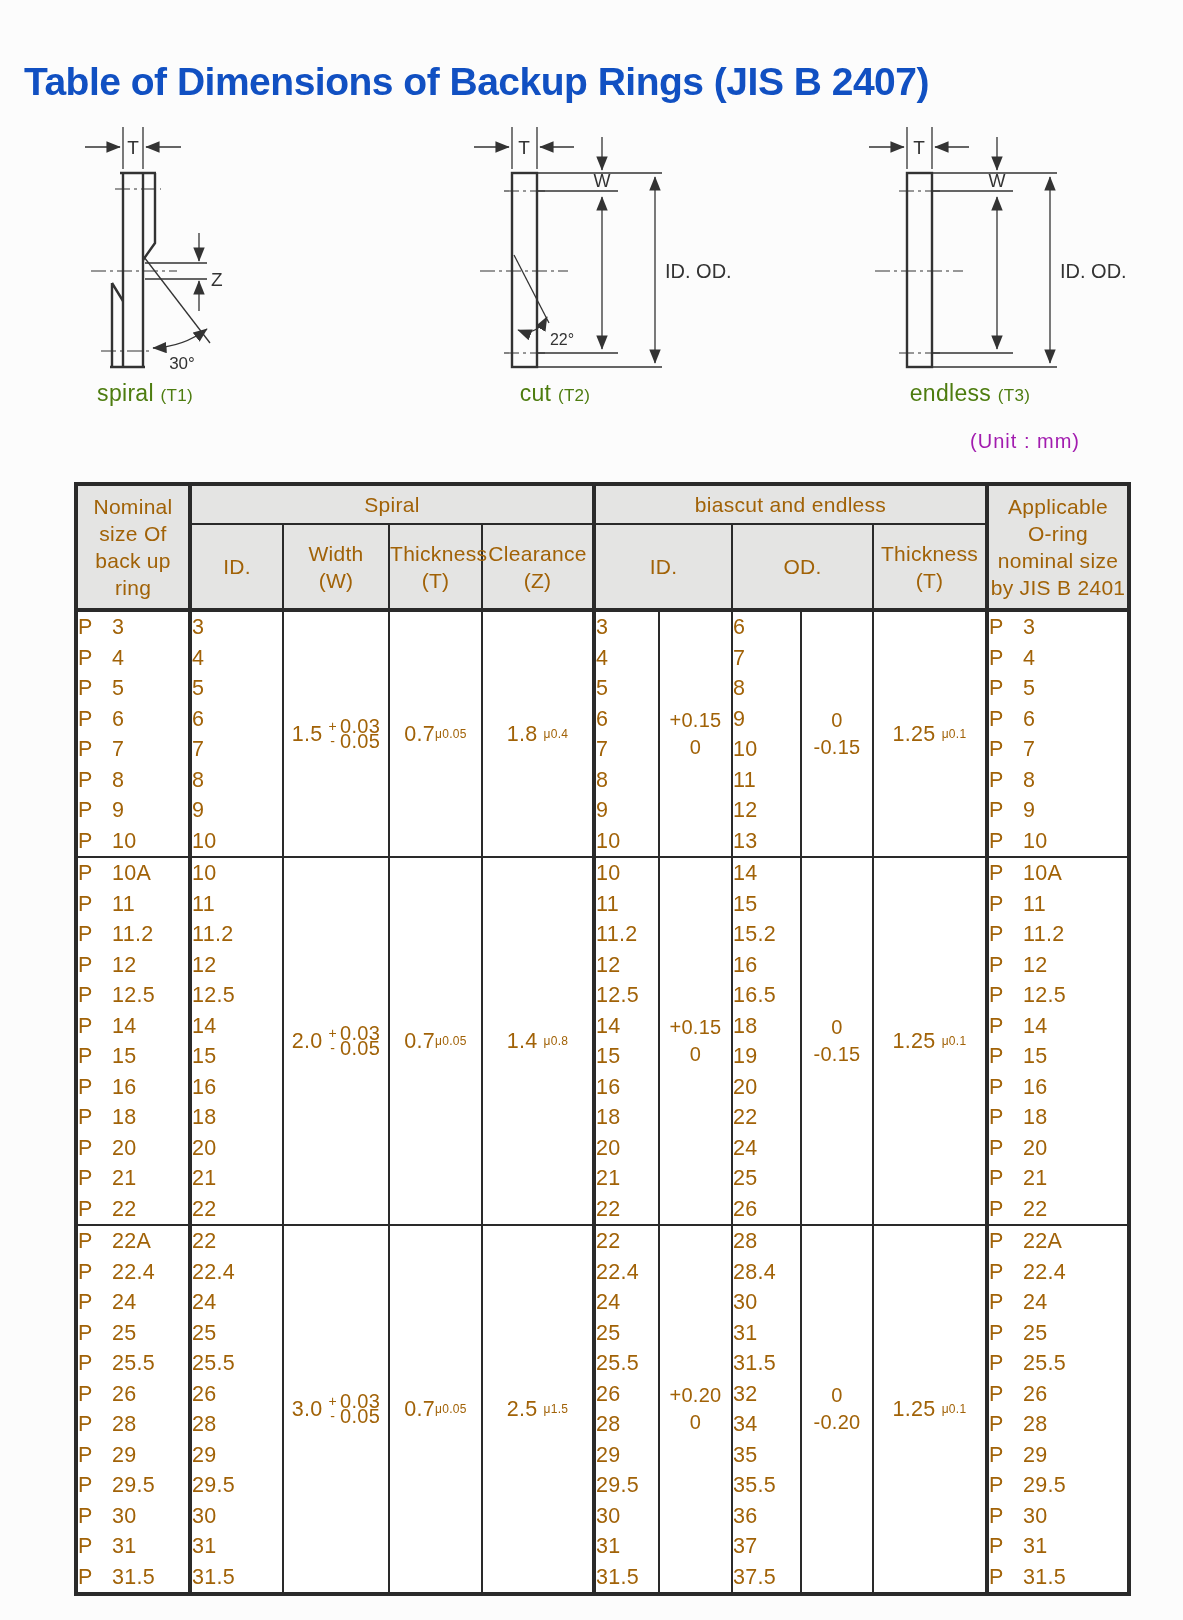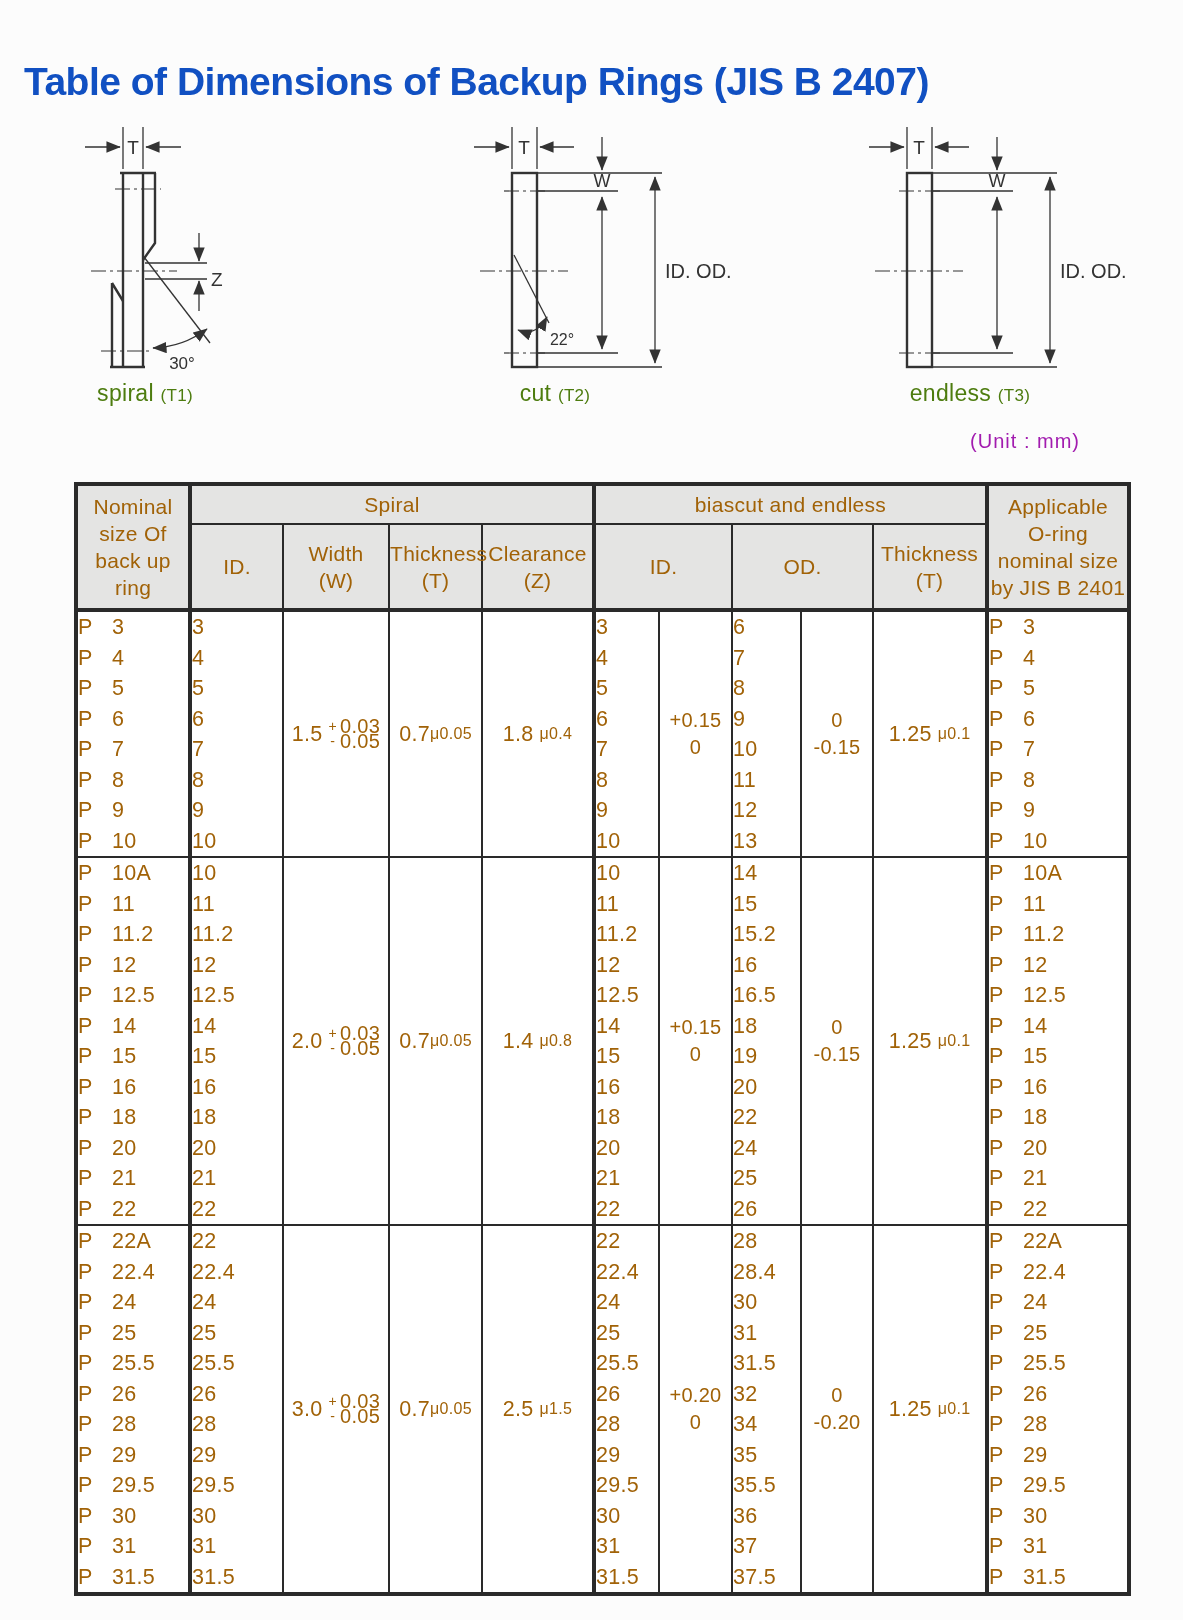--- a/index.html
+++ b/index.html
@@ -53,21 +53,21 @@
   .c-nom .pfx,.c-app .pfx{width:20px;display:inline-block;}
   .c-nom .num,.c-app .num{margin-left:14px;}
   .c-sid{padding-left:28px;}
   .c-bid{padding-left:10px;}
   .c-bod{padding-left:7px;}
   .c-center{text-align:center;}
   .c-center .wrap{display:inline-flex;align-items:center;justify-content:center;}
   .tolstack{display:inline-flex;flex-direction:column;justify-content:center;}
   .tolstack i{font-style:normal;font-size:20px;line-height:15px;text-align:left;}
   .signstack i{text-align:center;font-size:14px;line-height:15px;}
-  .smalltol{font-size:16px;}
+  .smalltol{font-size:12px;}
   .gap6{margin-left:6px;}
   .stackcell{text-align:center;}
   .stackcell .sline{line-height:27px;font-size:20px;}
   svg text{fill:#333;font-family:"Liberation Sans", sans-serif;}
   svg .thick{stroke:#333;stroke-width:2.4;fill:none;}
   svg .thin{stroke:#333;stroke-width:1.3;fill:none;}
   svg .dash{stroke:#333;stroke-width:1.2;fill:none;stroke-dasharray:15 4 3 4;}
 </style>
 </head>
 <body>

